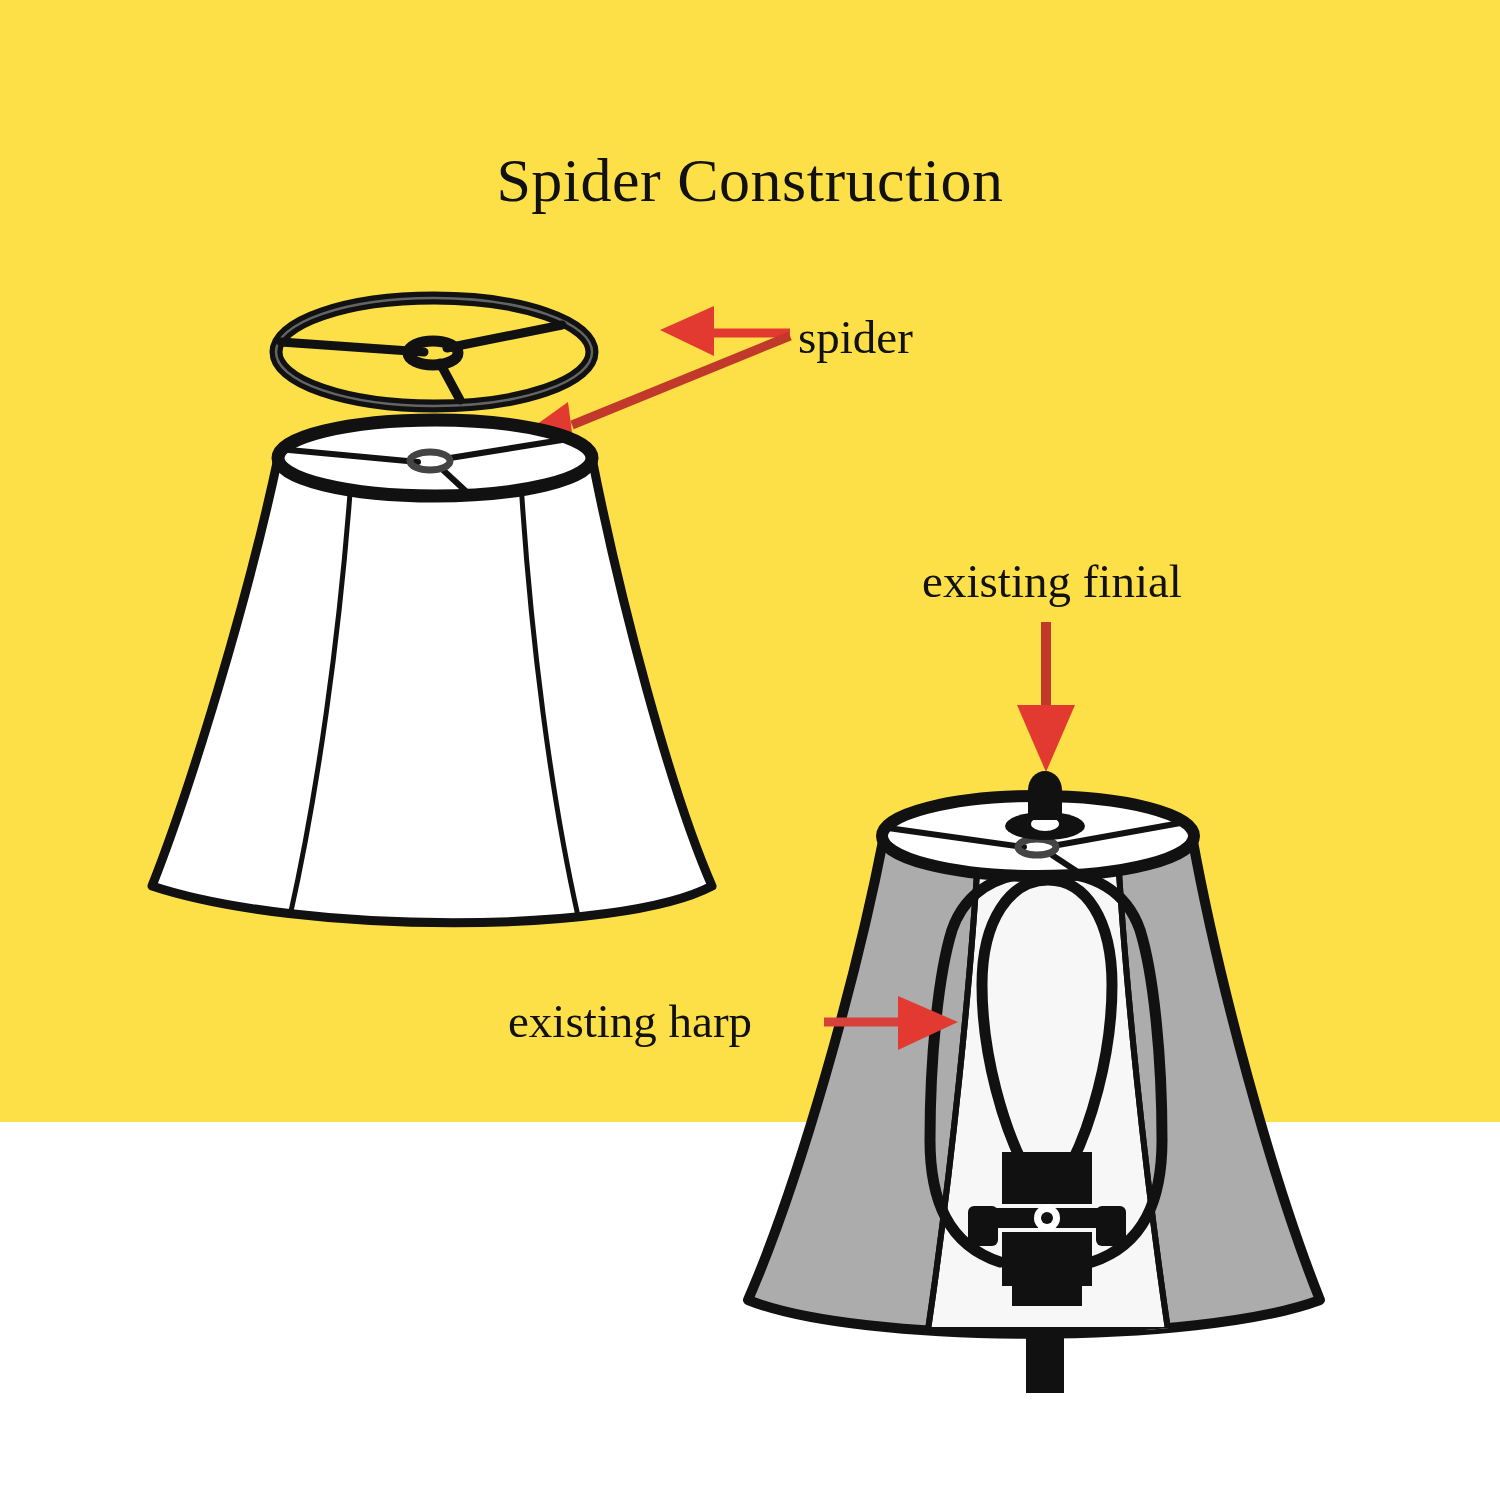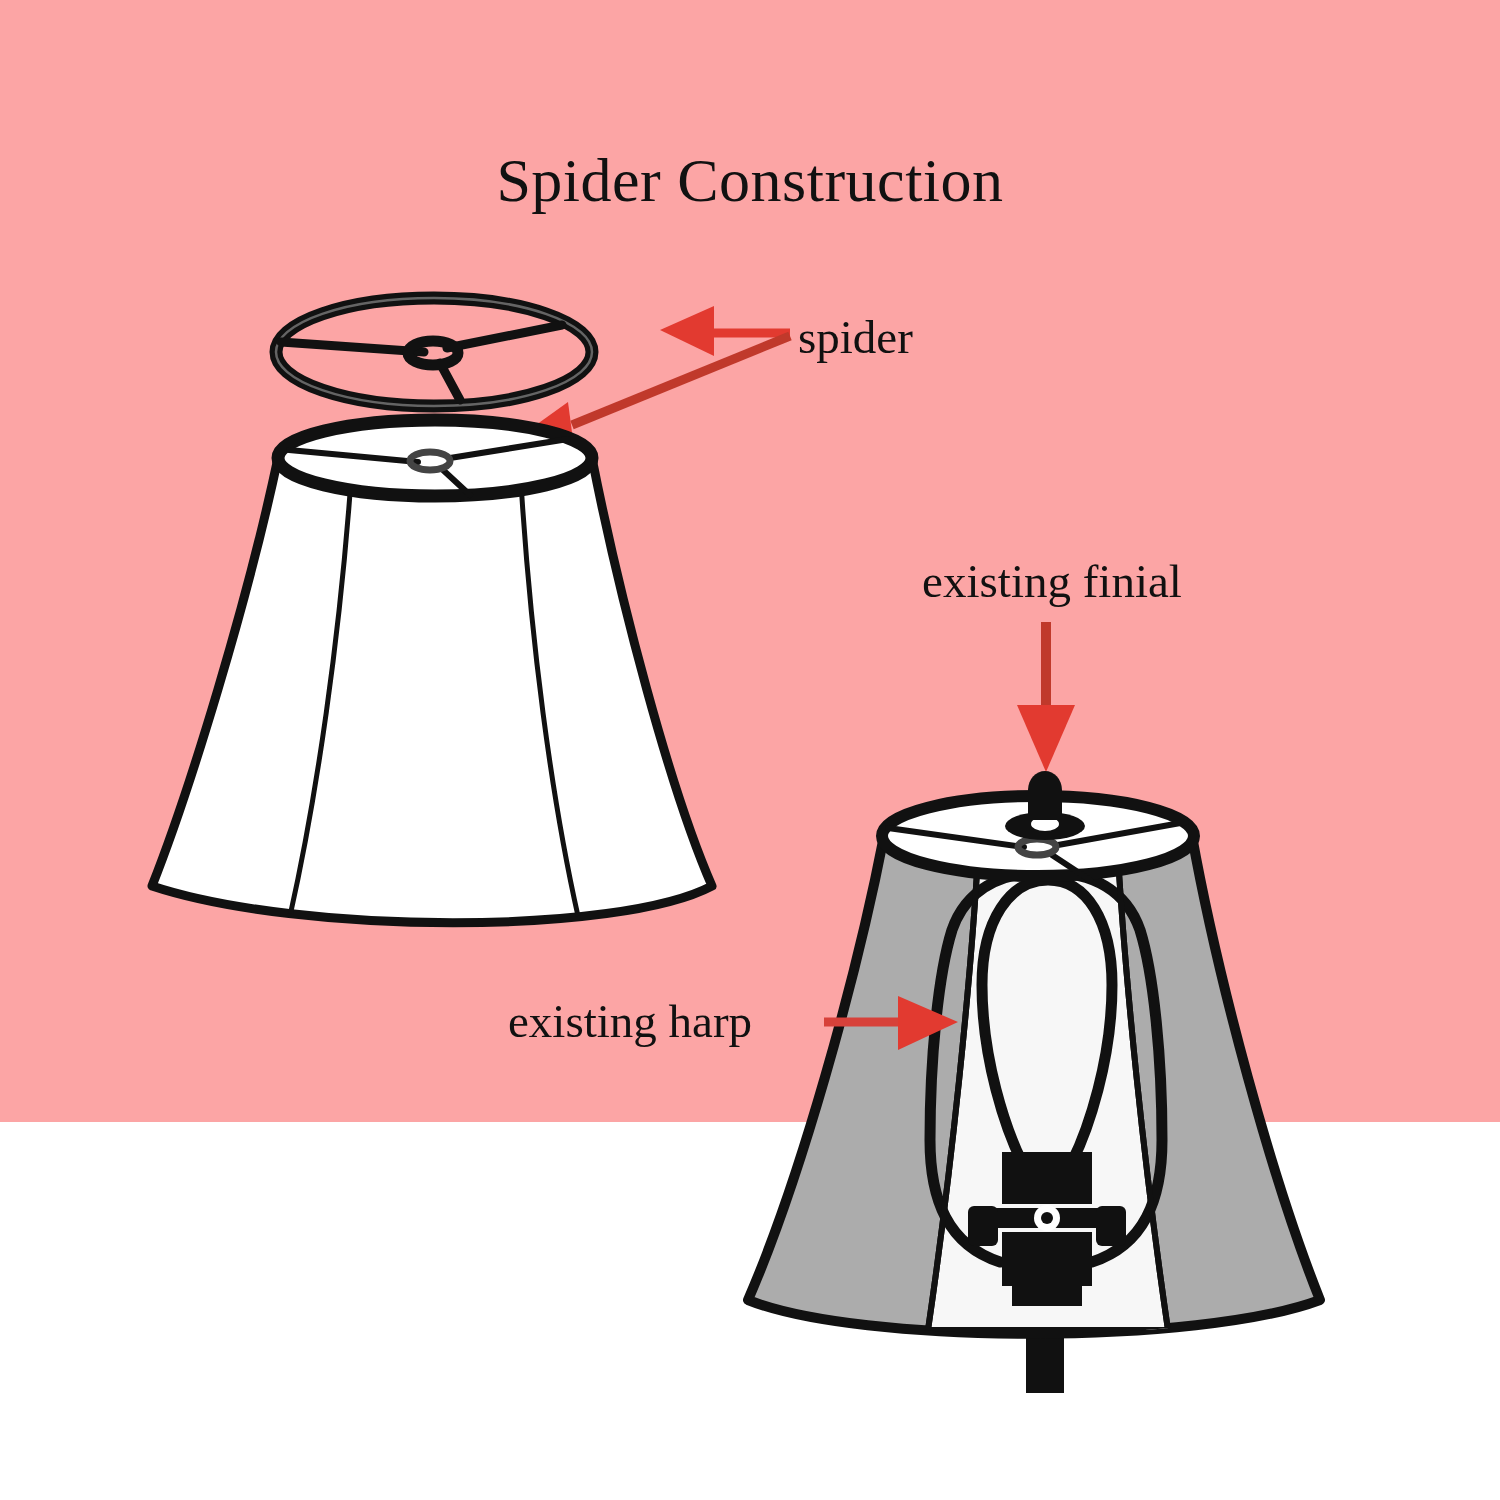--- a/index.html
+++ b/index.html
@@ -11,21 +11,21 @@
   body {
     width: 1500px;
     height: 1500px;
     font-family: "Liberation Serif", "DejaVu Serif", serif;
     overflow: hidden;
   }
   #stage {
     position: relative;
     width: 1500px;
     height: 1122px;
-    background: #fca5a5;
+    background: #fde047;
   }
   #diagram {
     position: absolute;
     left: 0;
     top: 0;
     width: 1500px;
     height: 1500px;
     display: block;
   }
   .ttl {

